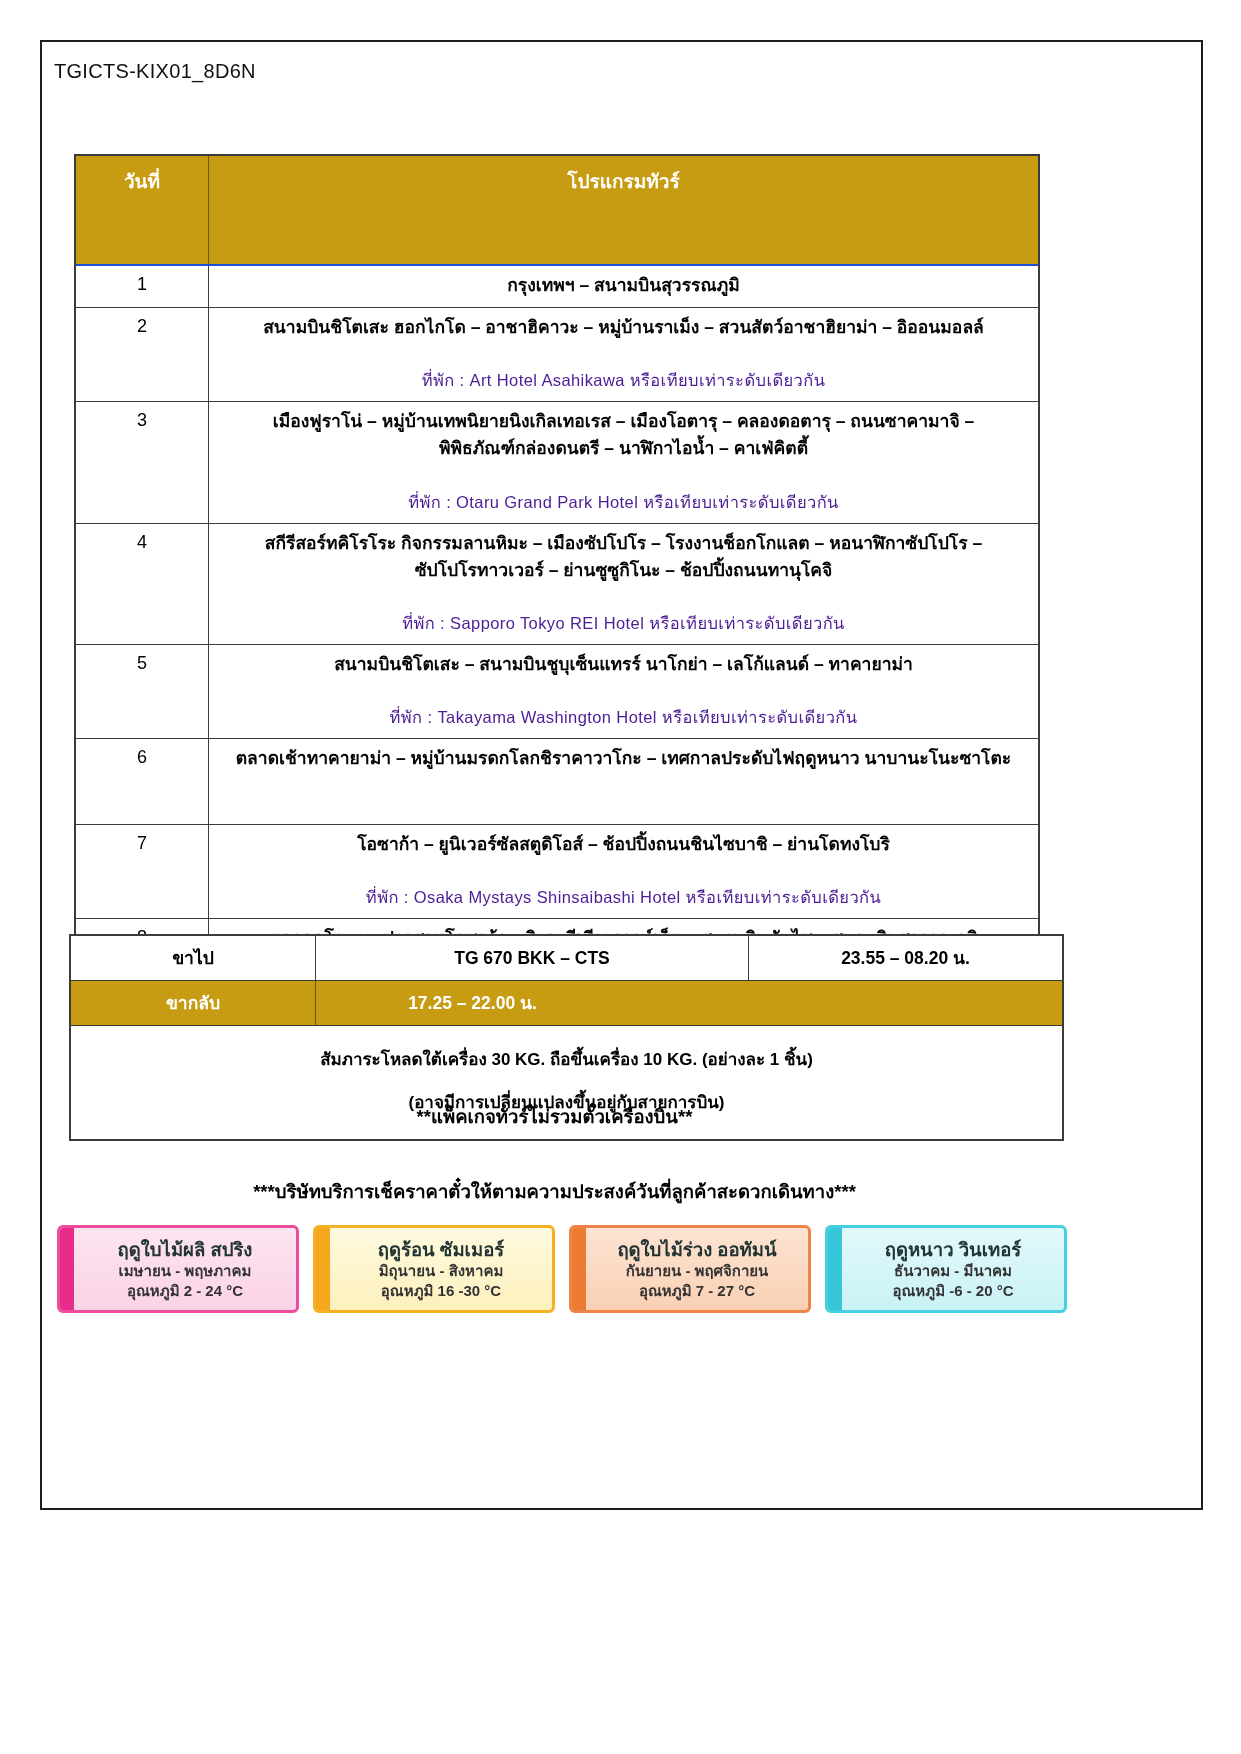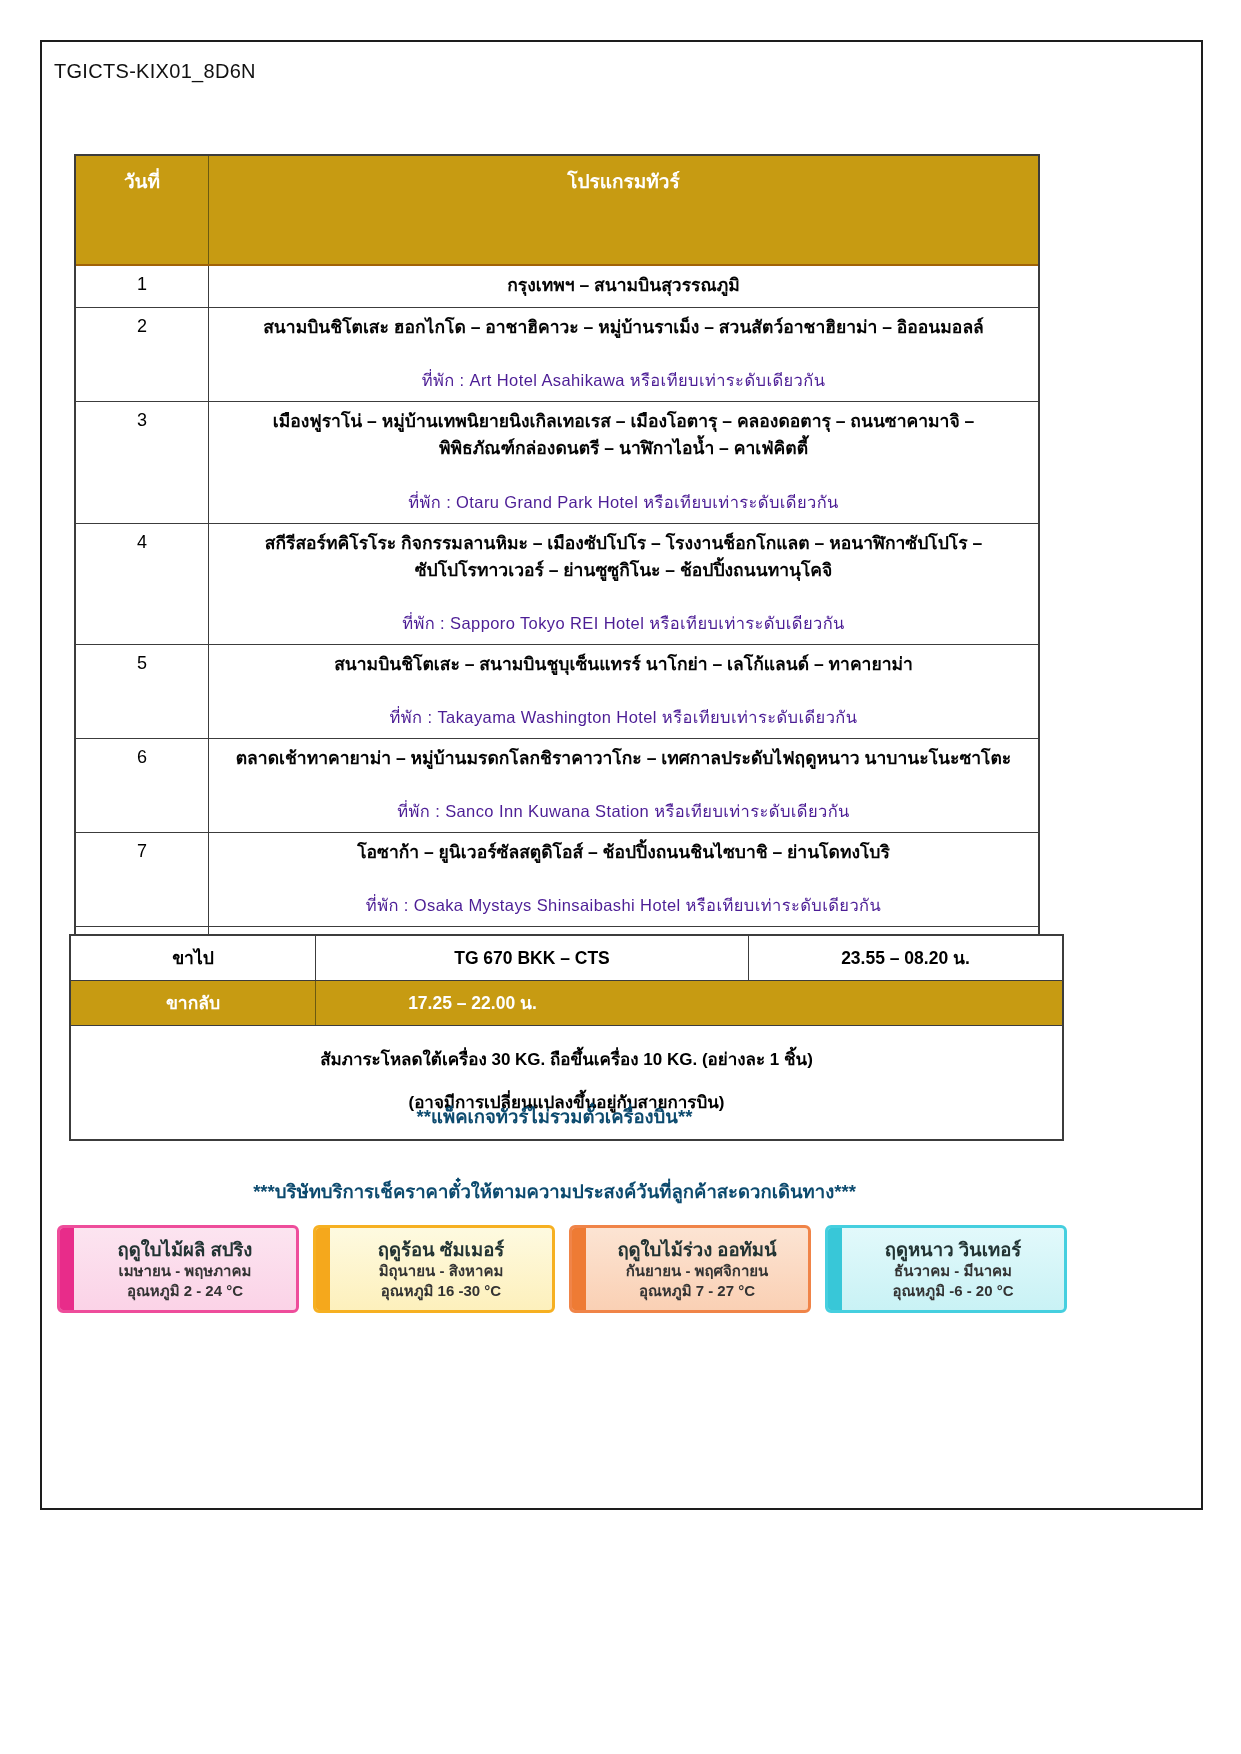--- a/index.html
+++ b/index.html
@@ -20,21 +20,21 @@
     font-size:20px; letter-spacing:0.3px; color:#111;
   }
 
   
   .itin-table {
     position:absolute; left:32px; top:112px;
     width:966px;
     border:2px solid #3c3c3c;
     border-collapse:collapse;
   }
-  .itin-header { display:flex; background:#c79b12; border-bottom:2px solid #a16207; height:110px; }
+  .itin-header { display:flex; background:#c79b12; border-bottom:2px solid #1d4ed8; height:110px; }
   .itin-header .day-col   { width:133px; border-right:1.5px solid #6b5a10; display:flex; justify-content:center; padding-top:10px; }
   .itin-header .prog-col  { flex:1; display:flex; justify-content:center; padding-top:10px; }
   .itin-header span { color:#fff; font-weight:bold; font-size:19px; }
 
   .t-row { display:flex; border-bottom:1.5px solid #3c3c3c; }
   .t-row:last-child { border-bottom:none; }
   .t-row .day-cell {
     width:133px; border-right:1.5px solid #3c3c3c;
     display:flex; justify-content:center; padding-top:8px;
     font-size:18px;
@@ -59,21 +59,21 @@
   .f-col-label  { width:245px; border-right:1.5px solid #3c3c3c; }
   .f-col-flight { flex:1;      border-right:1.5px solid #3c3c3c; }
   .f-col-time   { width:313px; }
   .f-row.gold { background:#c79b12; }
   .f-row.gold > div { color:#fff; border-right-color:#6b5a10; }
   .baggage-cell { padding:12px 10px 14px 10px; text-align:center; }
   .baggage-line { font-size:17px; font-weight:700; line-height:2.55; }
 
   
   .notes { position:absolute; left:15px; top:1060px; width:995px; text-align:center; }
-  .note-line { color:#0c4a6e; font-size:18.5px; font-weight:600; margin-bottom:46px; }
+  .note-line { color:#000000; font-size:18.5px; font-weight:600; margin-bottom:46px; }
 
   
   .seasons {
     position:absolute; left:15px; top:1183px; width:1010px;
     display:flex; gap:14px;
   }
   .season-box {
     flex:1; height:88px; border-radius:6px;
     border:3px solid; position:relative; overflow:hidden;
     display:flex; flex-direction:column; align-items:center; justify-content:center;
@@ -134,21 +134,20 @@
           <div class="day-cell">5</div>
           <div class="prog-cell">
             <div class="prog-line">สนามบินชิโตเสะ – สนามบินชูบุเซ็นแทรร์ นาโกย่า – เลโก้แลนด์ – ทาคายาม่า</div>
             <div class="hotel-line">ที่พัก :  Takayama Washington Hotel หรือเทียบเท่าระดับเดียวกัน</div>
           </div>
         </div>
         <div class="t-row" style="min-height: 86px;">
           <div class="day-cell">6</div>
           <div class="prog-cell">
             <div class="prog-line">ตลาดเช้าทาคายาม่า – หมู่บ้านมรดกโลกชิราคาวาโกะ – เทศกาลประดับไฟฤดูหนาว นาบานะโนะซาโตะ</div>
-            <div class="hotel-line">ที่พัก :  Sanco Inn Kuwana Station หรือเทียบเท่าระดับเดียวกัน</div>
           </div>
         </div>
         <div class="t-row" style="min-height: 86px;">
           <div class="day-cell">7</div>
           <div class="prog-cell">
             <div class="prog-line">โอซาก้า – ยูนิเวอร์ซัลสตูดิโอส์ – ช้อปปิ้งถนนชินไซบาชิ – ย่านโดทงโบริ</div>
             <div class="hotel-line">ที่พัก :  Osaka Mystays Shinsaibashi Hotel หรือเทียบเท่าระดับเดียวกัน</div>
           </div>
         </div>
         <div class="t-row" style="min-height: 38px;">

